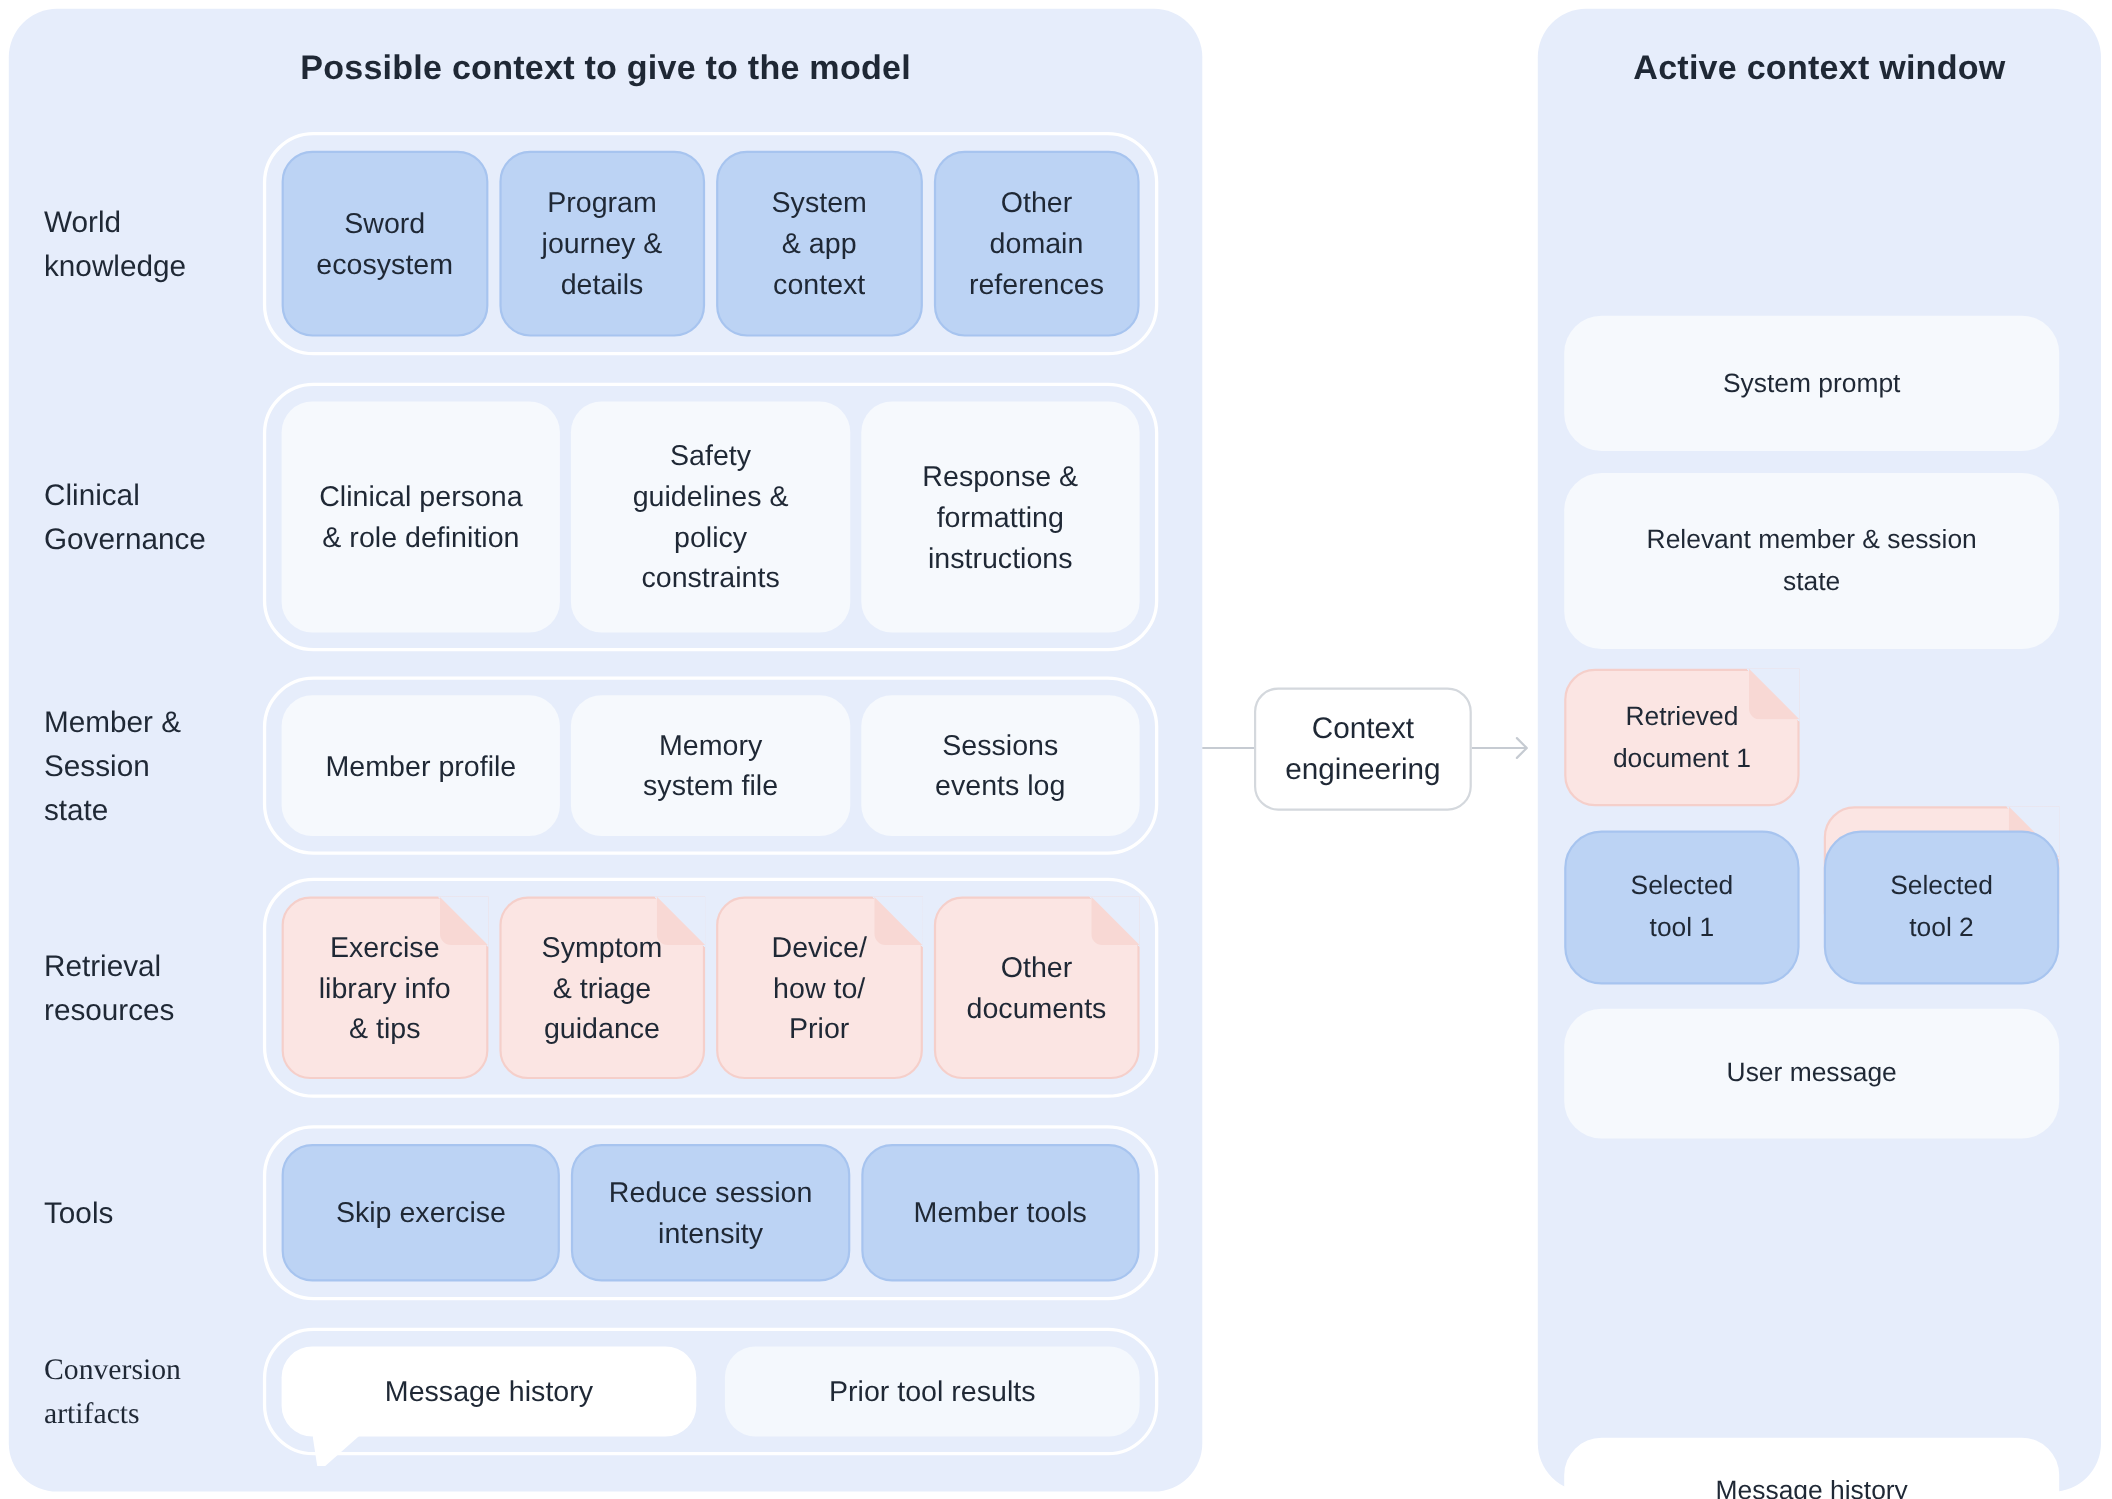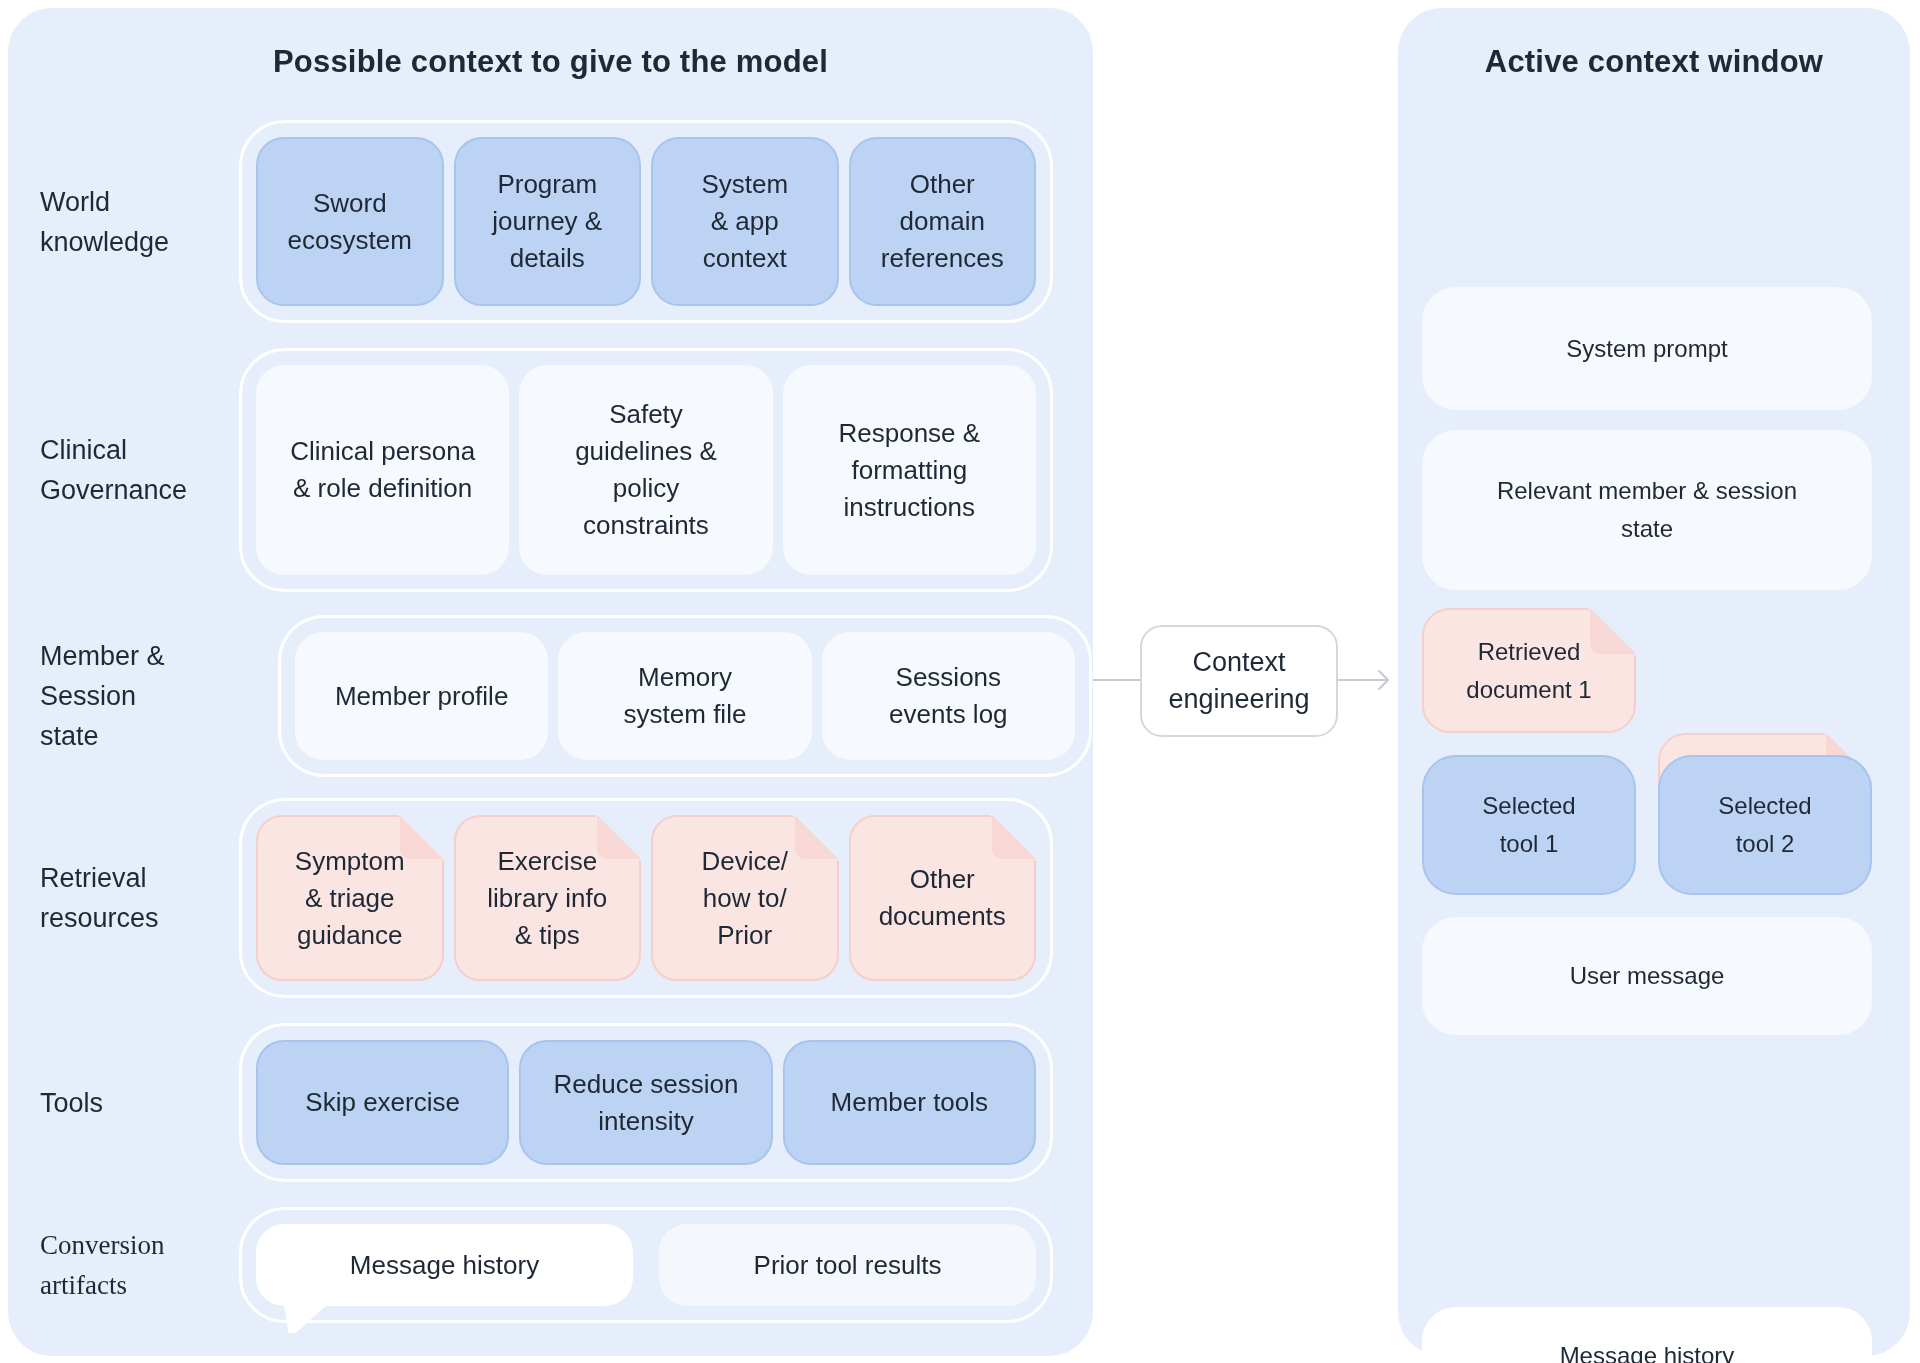--- a/index.html
+++ b/index.html
@@ -106,35 +106,35 @@
 &amp; role definition</div>
     <div class="chip chip-light" style="padding:0 26px;">Safety
 guidelines &amp;
 policy
 constraints</div>
     <div class="chip chip-light" style="padding:0 26px;">Response &amp;
 formatting
 instructions</div>
   </div>
 
-  <div class="group" style="top:615px;height:162px;margin-left:39px;">
+  <div class="group" style="top:615px;height:162px;">
     <div class="chip chip-light">Member profile</div>
     <div class="chip chip-light">Memory
 system file</div>
     <div class="chip chip-light">Sessions
 events log</div>
   </div>
 
   <div class="group" style="top:798px;height:200px;">
+    <div class="chip chip-doc">Exercise
+library info
+&amp; tips</div>
     <div class="chip chip-doc">Symptom
 &amp; triage
 guidance</div>
-    <div class="chip chip-doc">Exercise
-library info
-&amp; tips</div>
     <div class="chip chip-doc">Device/
 how to/
 Prior</div>
     <div class="chip chip-doc">Other
 documents</div>
   </div>
 
   <div class="group" style="top:1023px;height:159px;">
     <div class="chip chip-blue">Skip exercise</div>
     <div class="chip chip-blue">Reduce session

